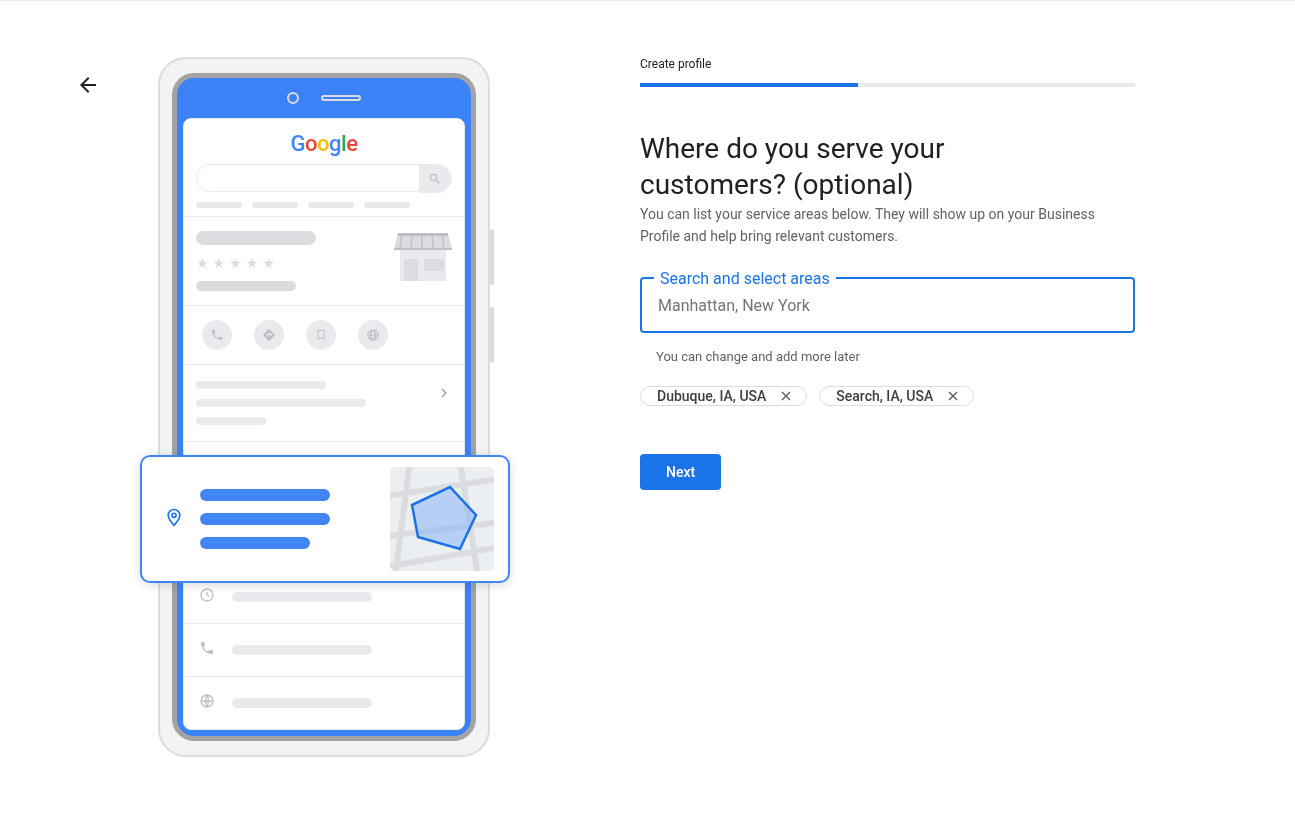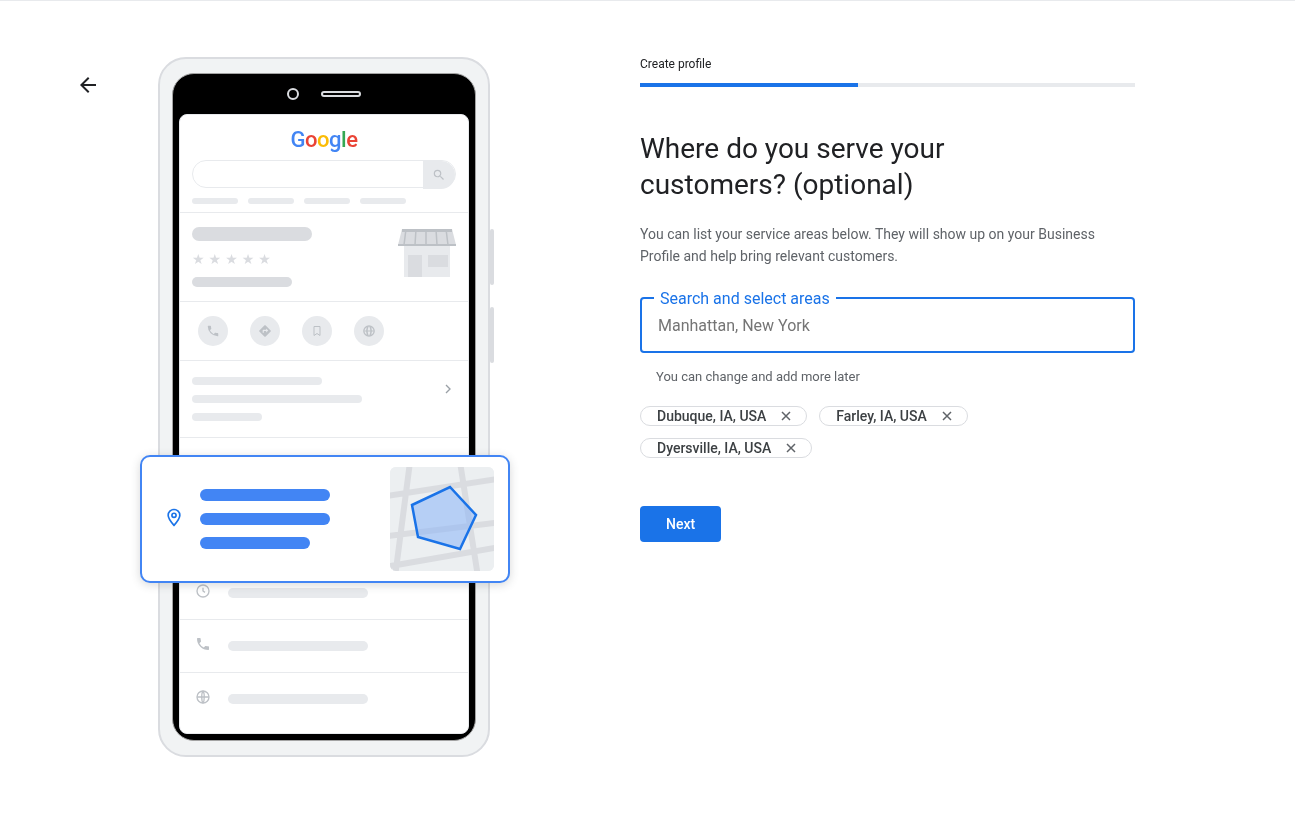--- a/index.html
+++ b/index.html
@@ -40,25 +40,25 @@
   .phone {
     width: 332px;
     height: 700px;
     border: 2px solid #dadce0;
     border-radius: 28px;
     background: #f1f3f4;
     position: relative;
     padding: 14px 12px;
   }
   .phone-inner {
-    border: 1px solid #a3a3a3;
+    border: 5px solid #a3a3a3;
     border-radius: 22px;
     width: 100%;
     height: 100%;
-    background: #000000;
+    background: #3b82f6;
     overflow: hidden;
     position: relative;
   }
   .phone-side-btn {
     position: absolute;
     right: -6px;
     width: 4px;
     background: #dadce0;
     border-radius: 2px;
   }
@@ -199,21 +199,20 @@
     color:#202124;
     font-weight: 400;
     max-width: 440px;
   }
   .subtext {
     font-size: 14px;
     line-height: 22px;
     color:#5f6368;
     margin-bottom: 30px;
     max-width: 460px;
-    margin-top: 20px;
   }
   .field-wrap {
     position:relative;
     margin-bottom: 10px;
   }
   .field-label {
     position:absolute;
     left: 14px;
     top: -8px;
     background:#fff;
@@ -442,29 +441,21 @@
     <div class="chips">
       <div class="chip">
         <span>Dubuque, IA, USA</span>
         <span class="chip-x">
           <svg width="16" height="16" viewBox="0 0 24 24" fill="none" stroke="currentColor" stroke-width="2.2">
               <path d="M6 6l12 12M18 6L6 18"></path>
             </svg>
         </span>
       </div>
       <div class="chip">
-        <span>Farley, IA, USA</span>
-        <span class="chip-x">
-          <svg width="16" height="16" viewBox="0 0 24 24" fill="none" stroke="currentColor" stroke-width="2.2">
-              <path d="M6 6l12 12M18 6L6 18"></path>
-            </svg>
-        </span>
-      </div>
-      <div class="chip">
-        <span>Dyersville, IA, USA</span>
+        <span>Search, IA, USA</span>
         <span class="chip-x">
           <svg width="16" height="16" viewBox="0 0 24 24" fill="none" stroke="currentColor" stroke-width="2.2">
               <path d="M6 6l12 12M18 6L6 18"></path>
             </svg>
         </span>
       </div>
     </div>
 
     <button class="next-btn">Next</button>
   </div>

